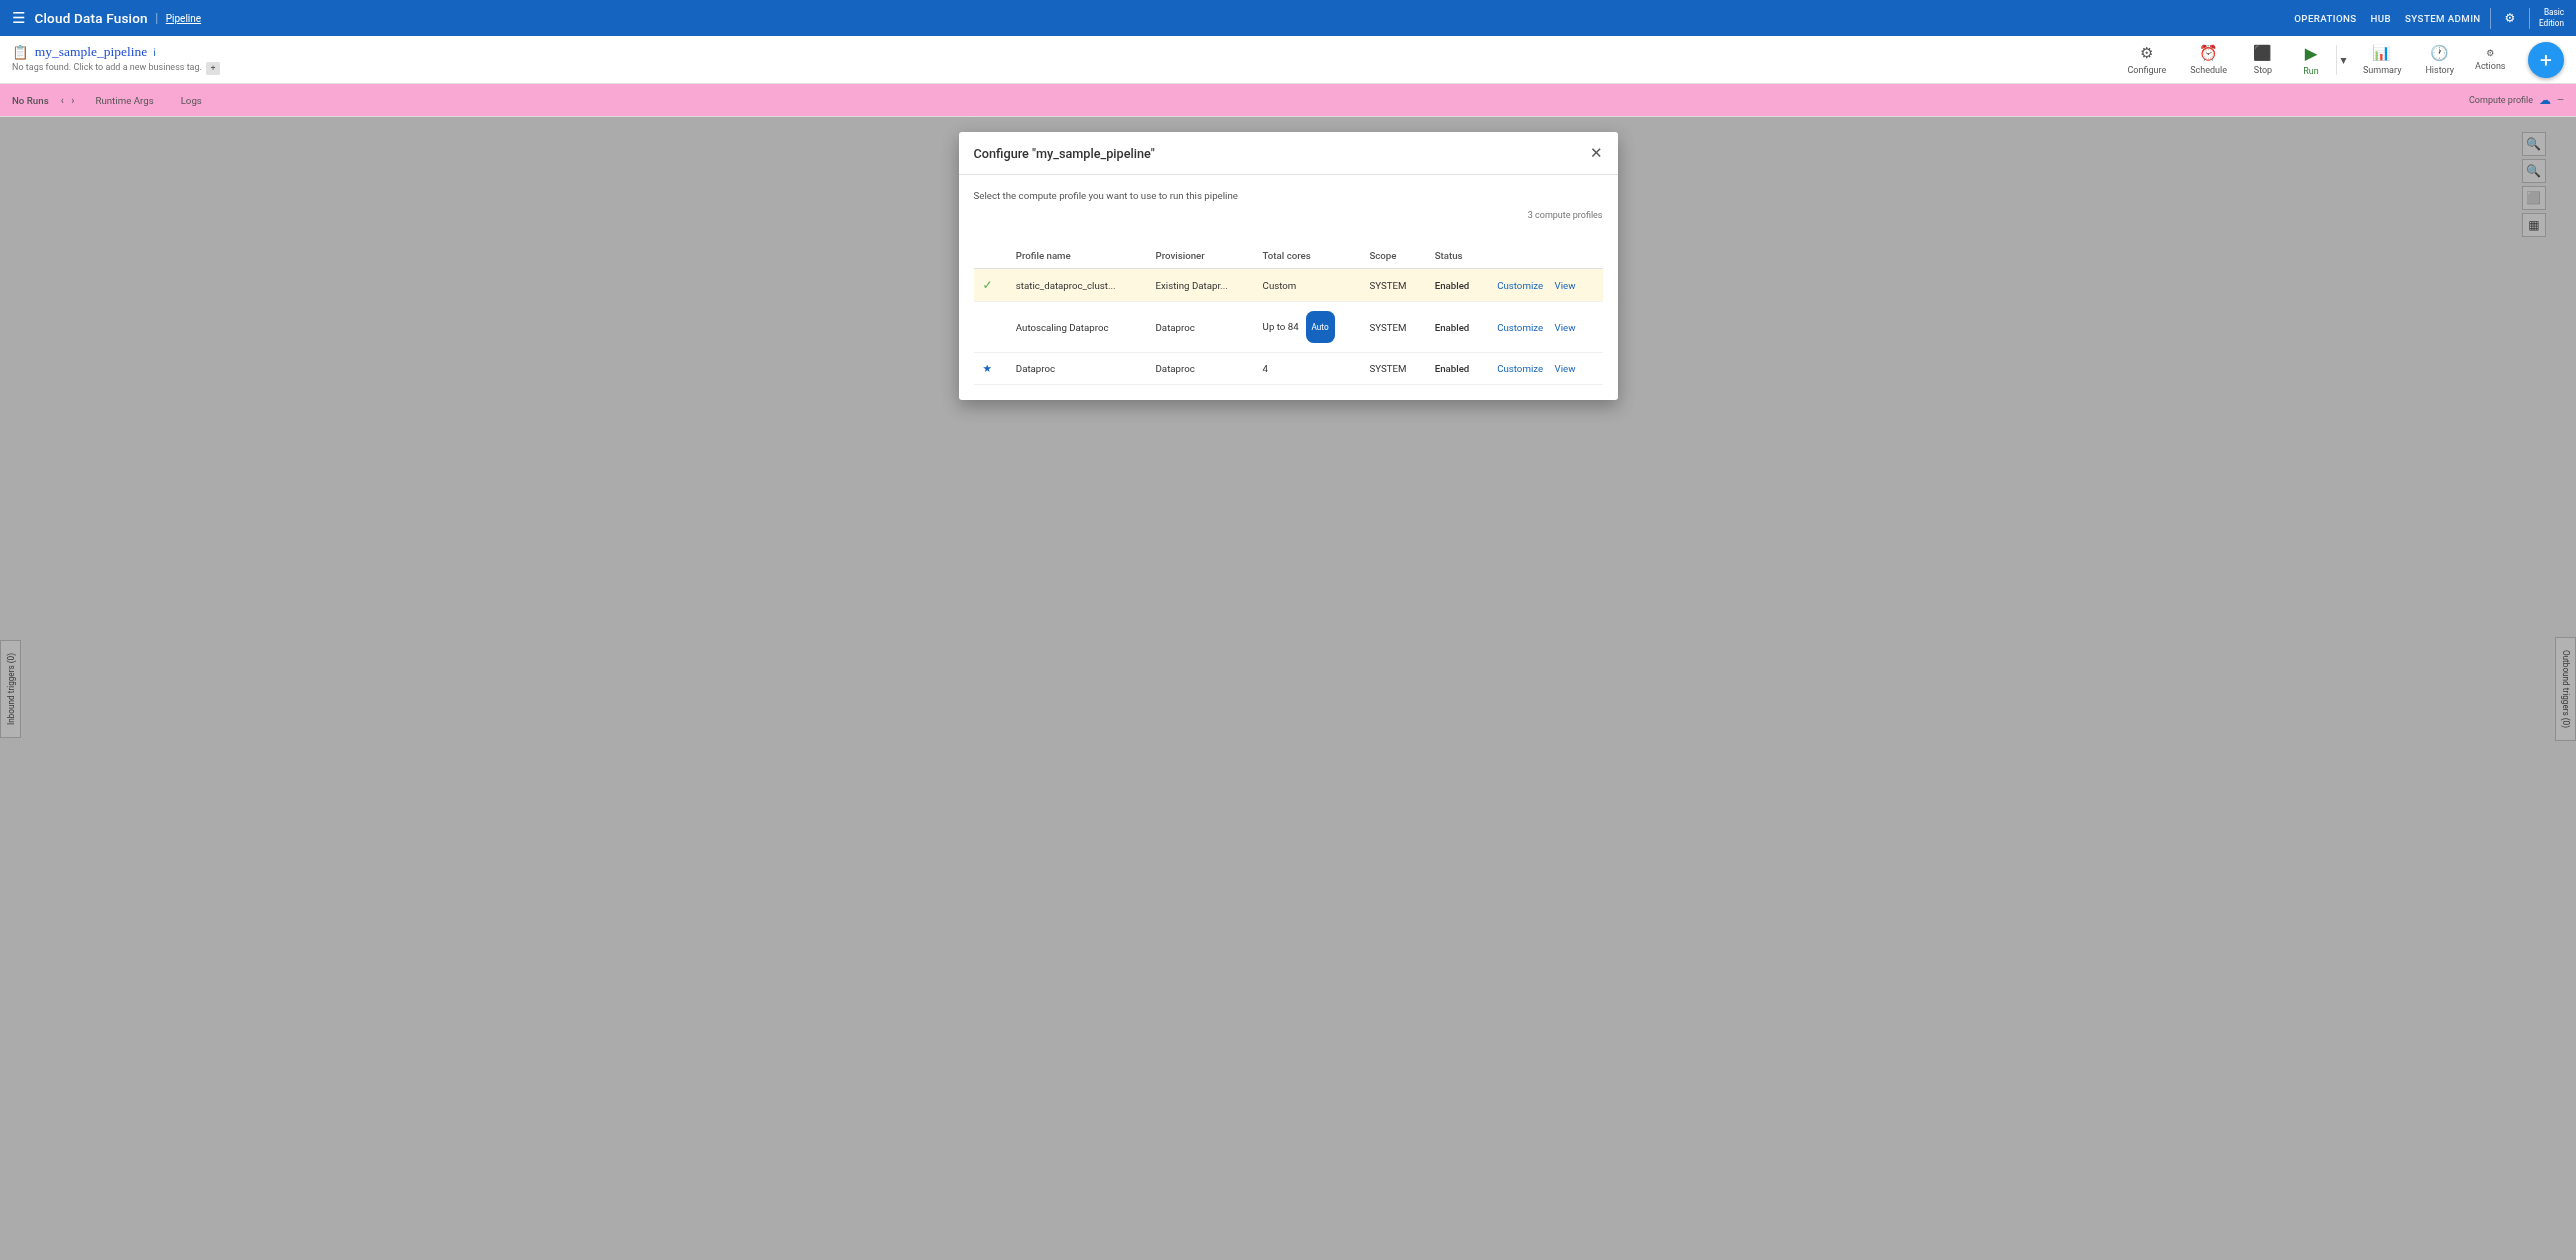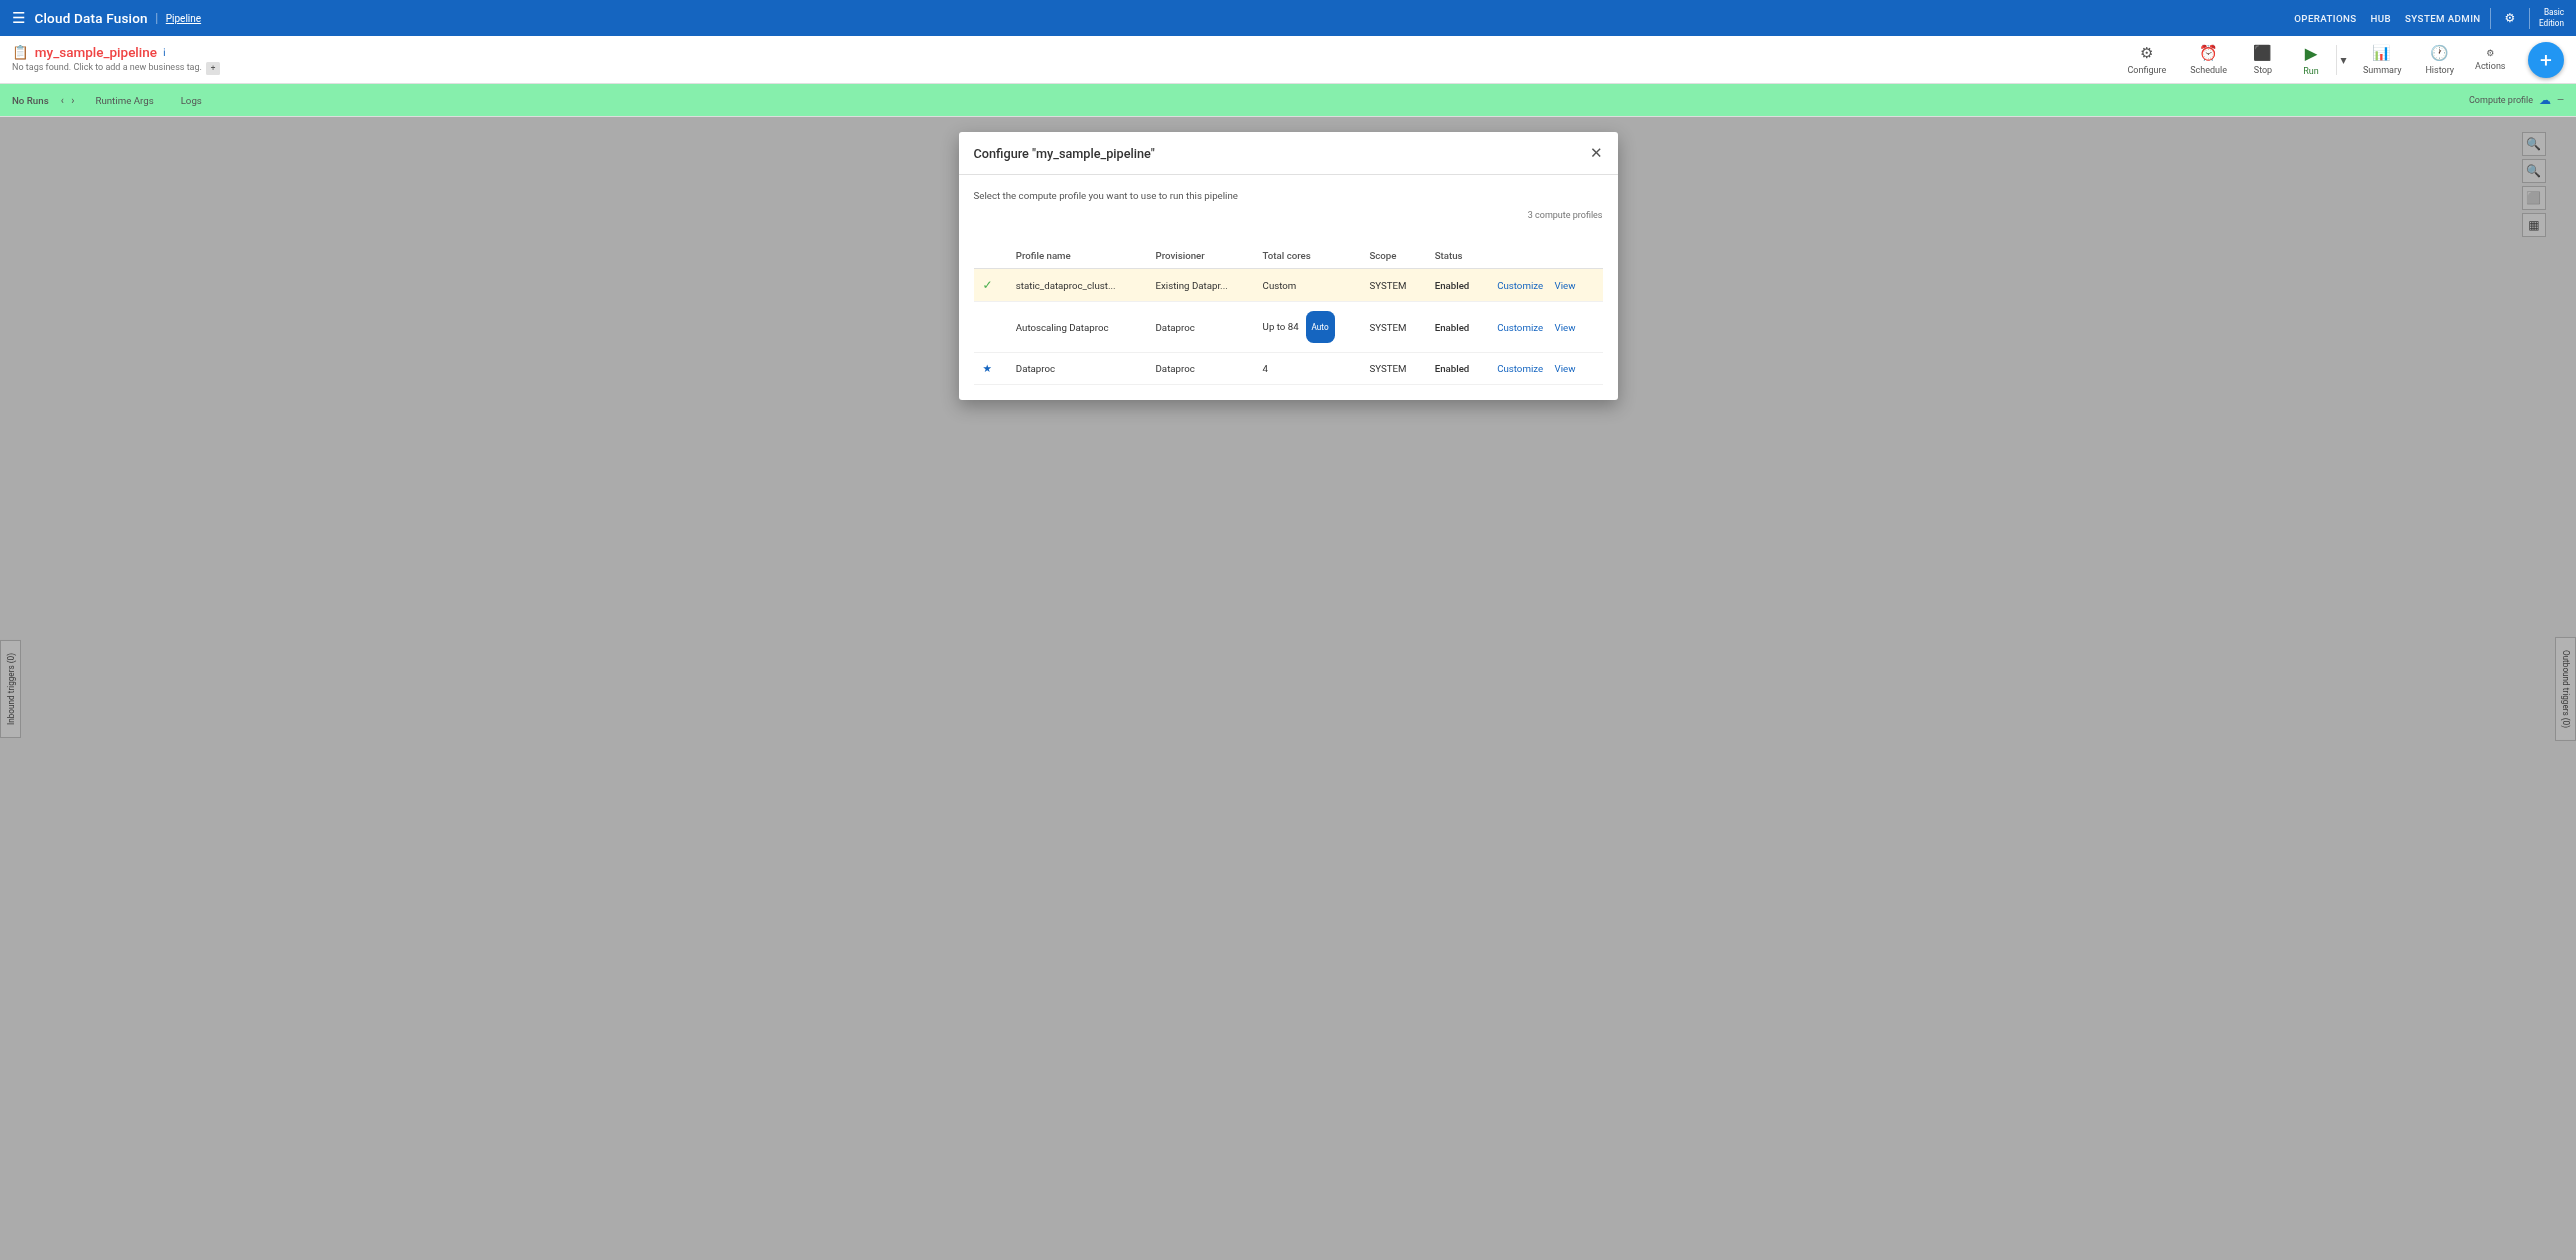--- a/index.html
+++ b/index.html
@@ -34,21 +34,21 @@
       display: flex;
       align-items: center;
       padding: 0 12px;
       border-bottom: 0.7px solid #e0e0e0;
       position: relative;
       z-index: 50;
     }
     .pipeline-info { display: flex; flex-direction: column; gap: 1.5px; flex: 1; }
     .pipeline-name-row { display: flex; align-items: center; gap: 6px; }
     .pipeline-icon { color: #1565c0; font-size: 13.5px; }
-    .pipeline-name { font-size: 13.5px; font-weight: 500; color: #ef4444; }
+    .pipeline-name { font-size: 13.5px; font-weight: 500; color: #1d4ed8; font-family: Liberation Serif, serif; }
     .info-icon { color: #1565c0; font-size: 10.5px; cursor: pointer; }
     .pipeline-tags { font-size: 9px; color: #757575; display: flex; align-items: flex-start; gap: 4.5px; }
     .add-tag-btn { width: 13.5px; height: 13.5px; background: #e0e0e0; border-radius: 1.5px; display: flex; align-items: center; justify-content: center; font-size: 8.2px; cursor: pointer; color: #555; }
     .toolbar-actions { display: flex; align-items: center; gap: 3px; }
     .toolbar-btn {
       display: flex; flex-direction: column; align-items: center; justify-content: center;
       padding: 4.5px 10.5px; cursor: pointer; border: none; background: none;
       font-size: 9px; color: #555; gap: 3px; min-width: 45px;
     }
     .toolbar-btn .btn-icon { font-size: 15px; }
@@ -64,21 +64,21 @@
     .actions-btn { display: flex; flex-direction: column; align-items: center; justify-content: center; padding: 4.5px 10.5px; cursor: pointer; font-size: 9px; color: #555; gap: 3px; }
     .add-pipeline-fab {
       width: 36px; height: 36px; border-radius: 50%; background: #2196f3;
       display: flex; align-items: center; justify-content: center;
       color: white; font-size: 21px; cursor: pointer; box-shadow: 0 1.5px 4.5px rgba(0,0,0,0.3);
       margin-left: 9px;
     }
 
     
     .runs-bar {
-      background: #86efac;
+      background: #f9a8d4;
       height: 33px;
       display: flex;
       align-items: center;
       padding: 0 12px;
       gap: 9px;
       border-bottom: 0.7px solid #ddd;
     }
     .no-runs-label { font-size: 9.7px; color: #555; font-weight: 500; }
     .runs-nav { display: flex; gap: 1.5px; }
     .runs-nav-btn { background: none; border: none; cursor: pointer; color: #555; font-size: 10.5px; padding: 1.5px 3px; }

